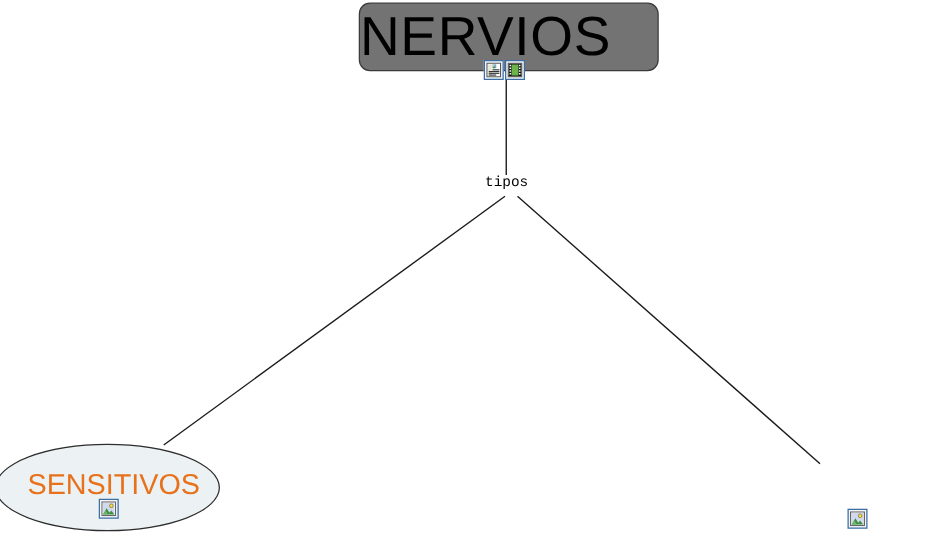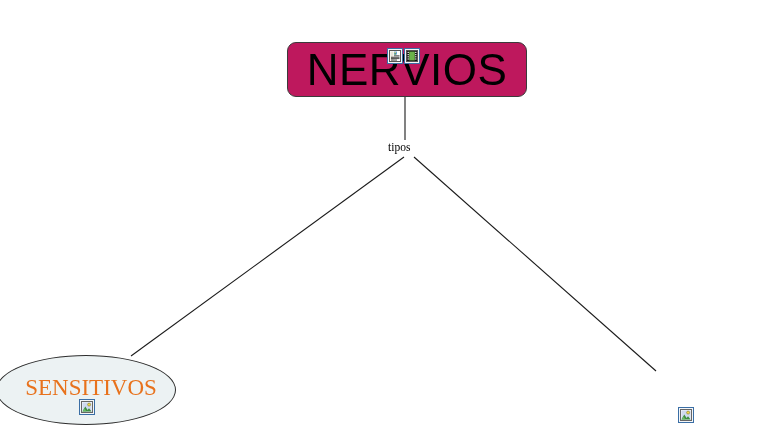--- a/index.html
+++ b/index.html
@@ -27,27 +27,26 @@
   }
 
   
   .node-root {
     position: absolute;
     left: 287px;
     top: 2px;
     width: 240px;
     height: 55px;
     box-sizing: border-box;
-    background: #be185d;
+    background: #737373;
     border: 1.6px solid #3b3b3b;
     border-radius: 9px;
     display: flex;
     align-items: center;
-    justify-content: center;
-    margin-top: 40px;
+    justify-content: flex-start;
   }
   .node-root-label {
     font-family: "Liberation Sans", sans-serif;
     font-size: 44px;
     line-height: 44px;
     color: #000000;
     letter-spacing: 0.5px;
     white-space: nowrap;
     user-select: none;
   }
@@ -57,21 +56,21 @@
     position: absolute;
     box-sizing: border-box;
     background: #ecf2f3;
     border: 1.5px solid #2d2d2d;
     border-radius: 50%;
     display: flex;
     align-items: center;
     justify-content: center;
   }
   .node-ellipse-label {
-    font-family: Liberation Serif, serif;
+    font-family: Liberation Sans, sans-serif;
     font-size: 23px;
     line-height: 23px;
     color: #e8721c;
     white-space: nowrap;
     user-select: none;
     position: relative;
     top: -3px;
     margin-left: 10px;
   }
   #node-sensitivos {
@@ -83,21 +82,21 @@
   #node-motores {
     left: 612px;
     top: 357px;
     width: 150px;
     height: 68px;
   }
 
   
   .link-phrase {
     position: absolute;
-    font-family: Liberation Serif, serif;
+    font-family: Liberation Mono, monospace;
     font-size: 11.5px;
     line-height: 12px;
     color: #000000;
     background: #ffffff;
     padding: 0 2px;
     white-space: nowrap;
     user-select: none;
   }
   #link-tipos {
     left: 386px;

